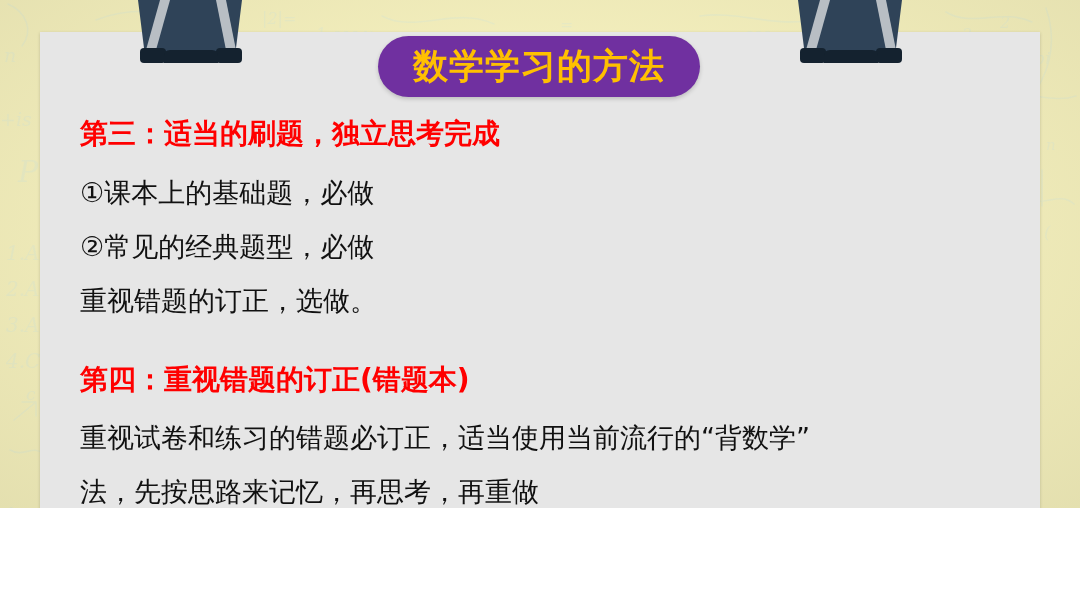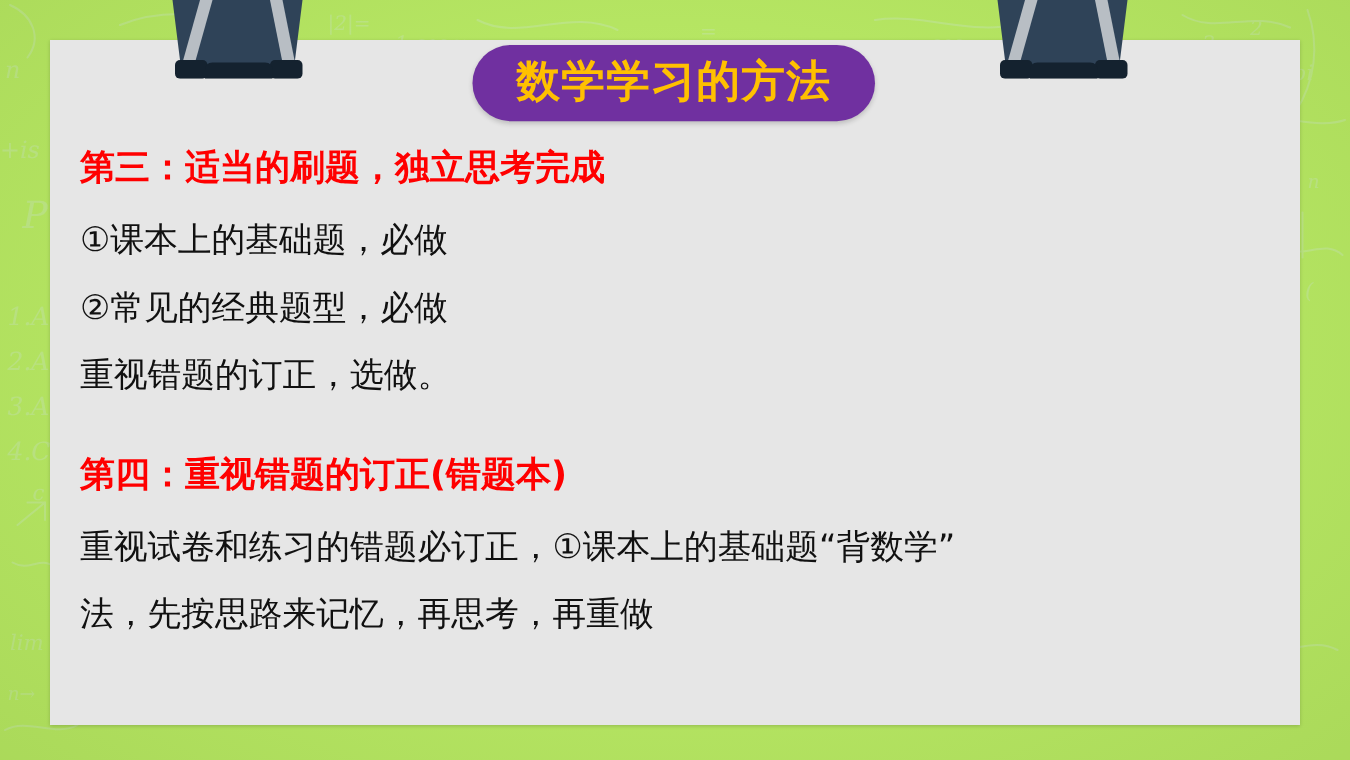--- a/index.html
+++ b/index.html
@@ -11,22 +11,22 @@
     width: 1080px;
     height: 608px;
     overflow: hidden;
     font-family: "Liberation Sans", "DejaVu Sans", sans-serif;
   }
 
   
   #slide {
     position: relative;
     width: 1080px;
-    height: 608px;
-    background: #bef264;
+    height: 508px;
+    background: #fef9c3;
     overflow: hidden;
   }
 
   
   #chalk-layer {
     position: absolute;
     inset: 0;
     opacity: 0.28;
     pointer-events: none;
   }
@@ -95,21 +95,21 @@
     font-weight: bold;
     letter-spacing: 1px;
     line-height: 1;
     white-space: nowrap;
     font-family: "DejaVu Sans", "Liberation Sans", sans-serif;
   }
 
   
   #body-copy {
     position: absolute;
-    left: 64px;
+    left: 80px;
     top: 108px;
     width: 920px;
   }
   .heading {
     color: #ff0000;
     font-weight: bold;
     font-size: 28px;
     line-height: 1.0;
     margin: 0 0 6px 0;
     white-space: nowrap;
@@ -234,21 +234,21 @@
     <div class="spacer-md"></div>
 
     <p class="body-line">重视错题的订正，选做。</p>
 
     <div class="spacer-lg"></div>
 
     <p class="heading heading-4">第四：重视错题的订正(错题本)</p>
 
     <div class="spacer-xl"></div>
 
-    <p class="body-line">重视试卷和练习的错题必订正，①课本上的基础题“背数学”</p>
+    <p class="body-line">重视试卷和练习的错题必订正，适当使用当前流行的“背数学”</p>
 
     <div class="spacer-md"></div>
 
     <p class="body-line">法，先按思路来记忆，再思考，再重做</p>
 
   </div>
 
 </div>
 
 </body></html>

